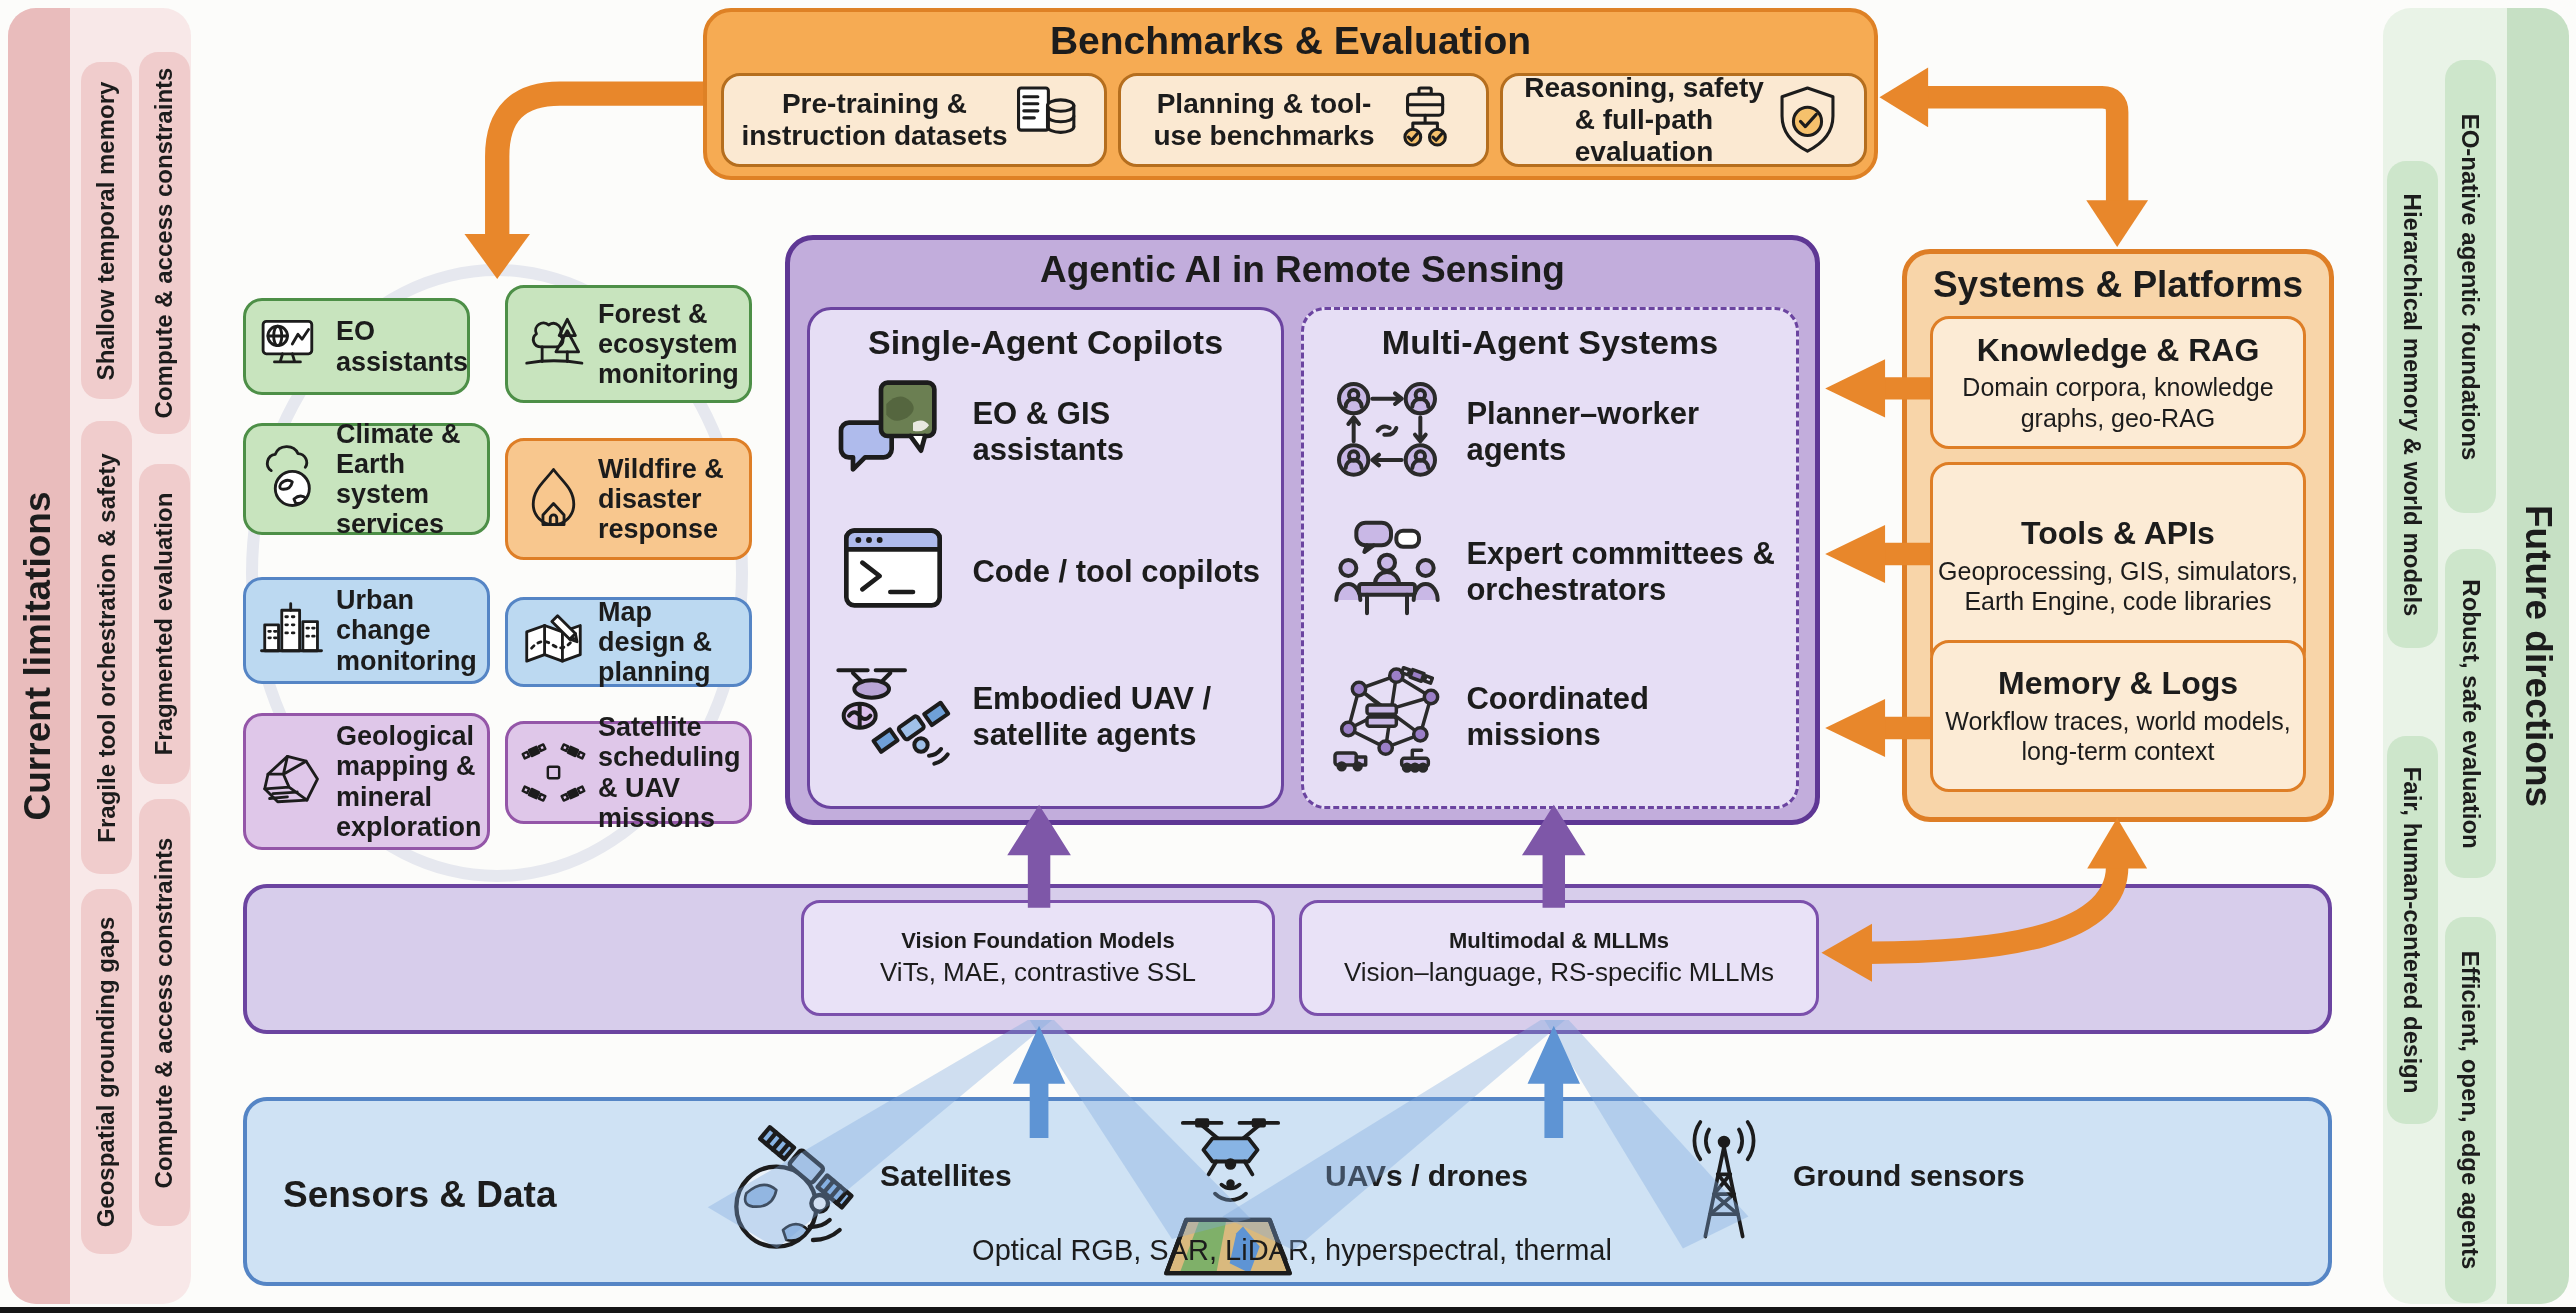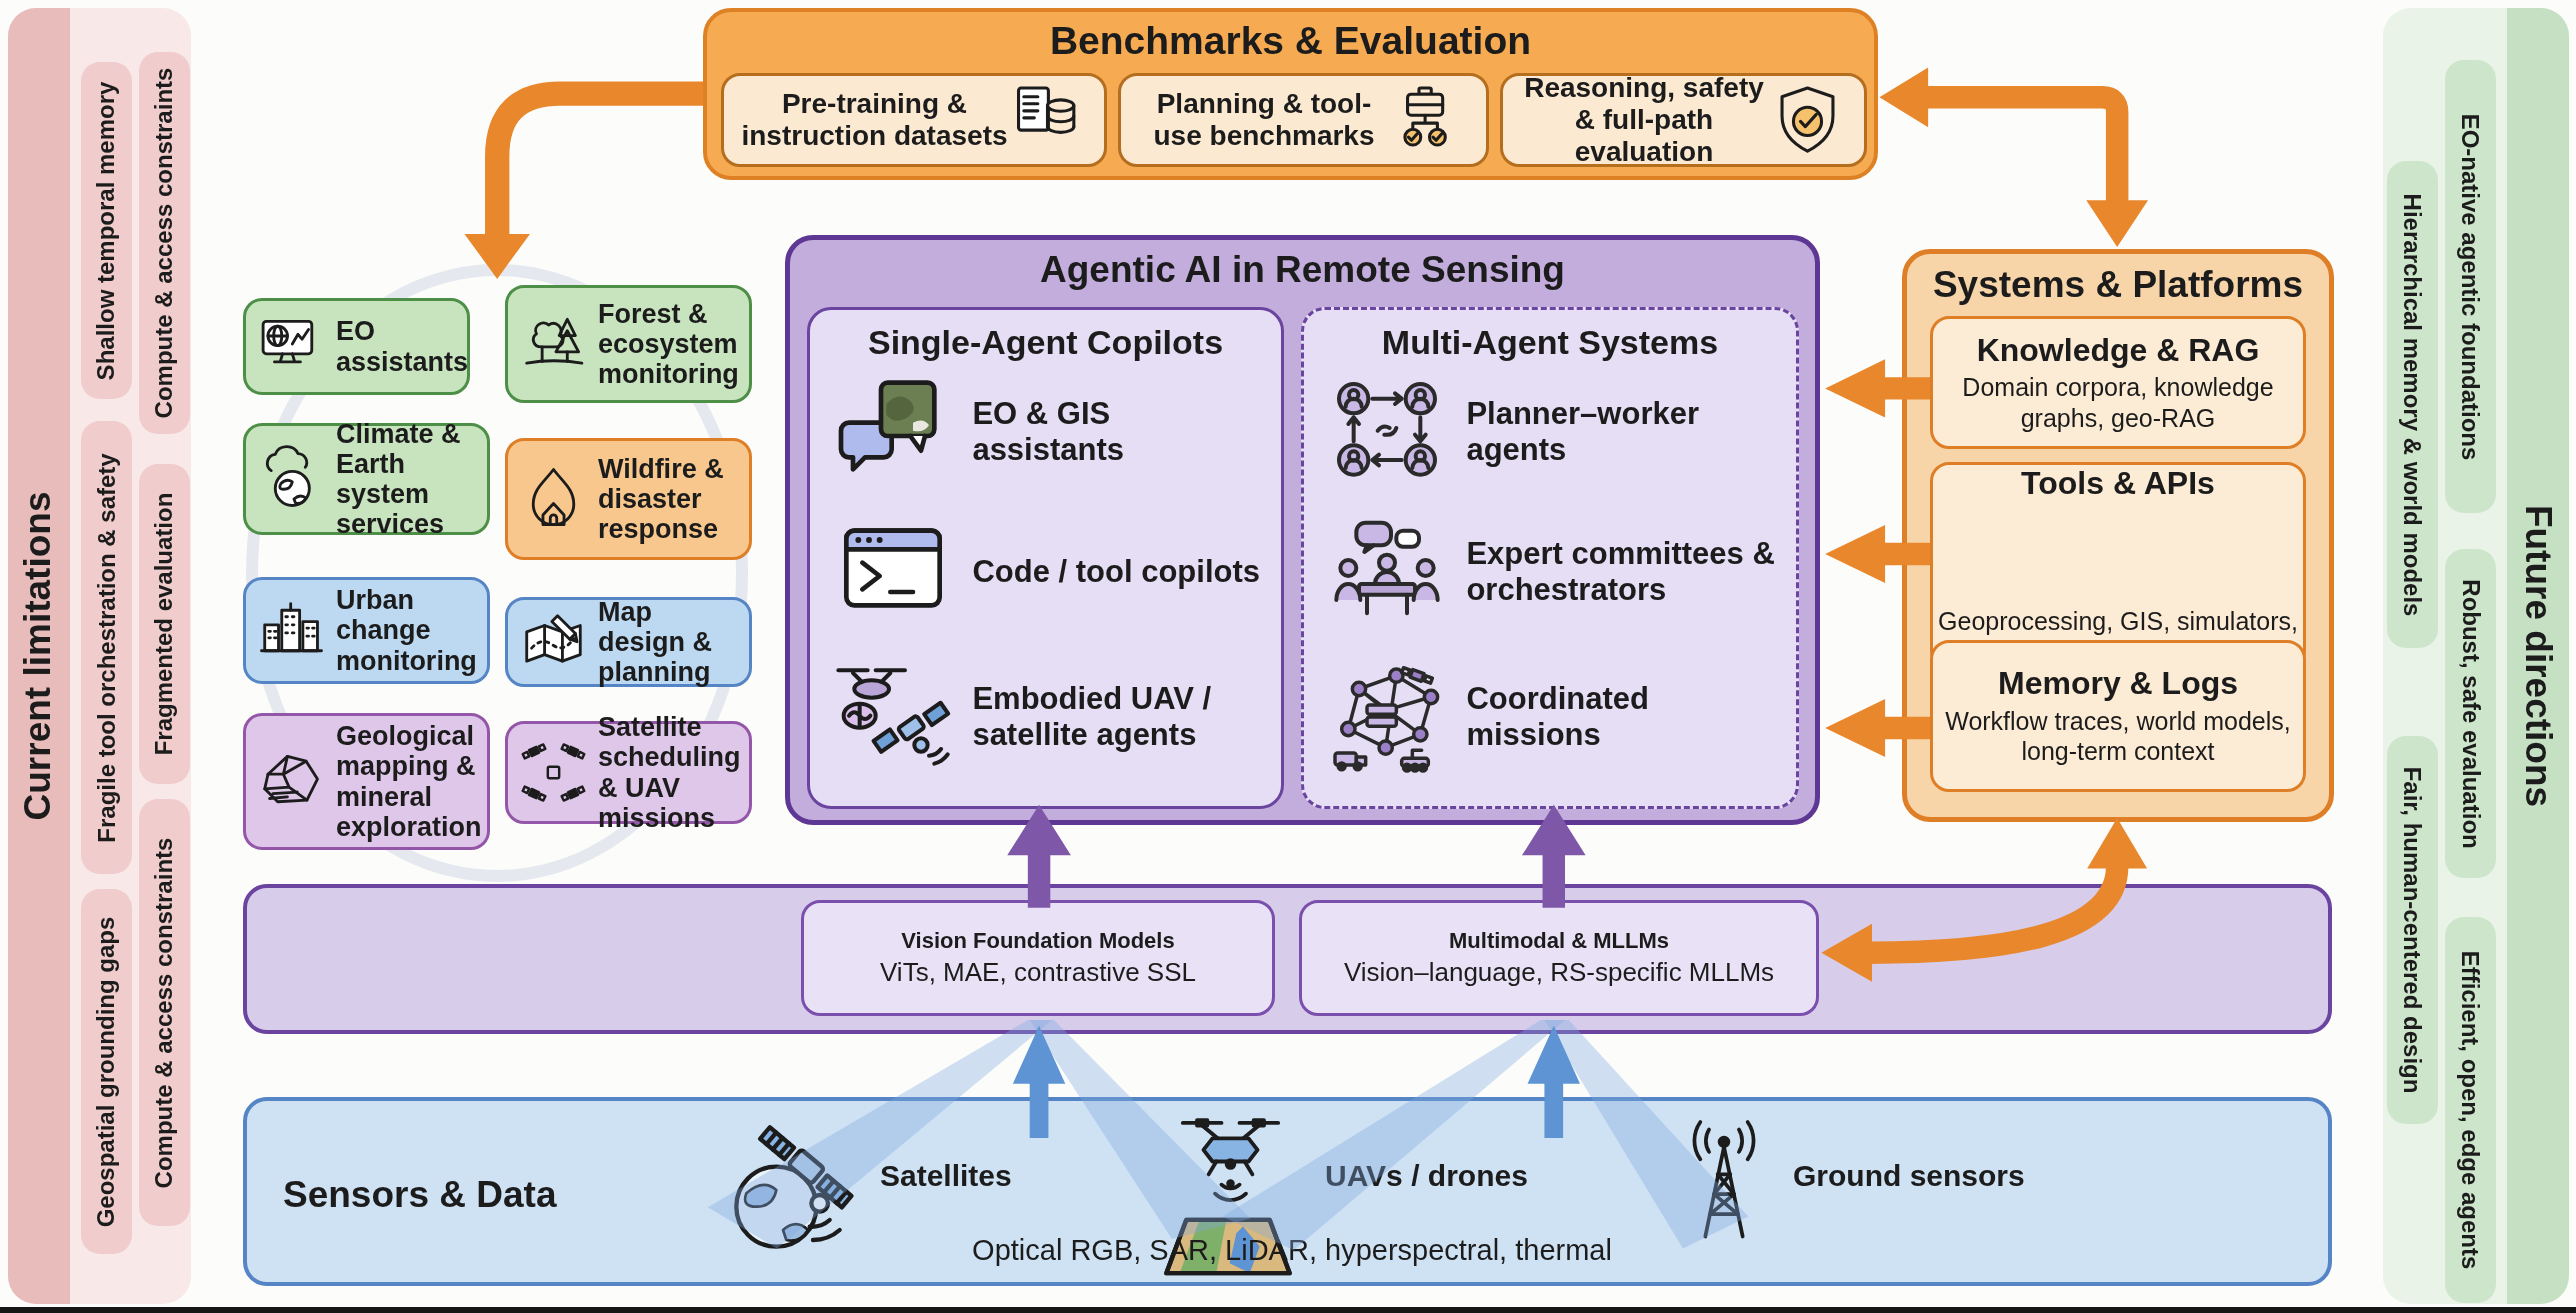--- a/index.html
+++ b/index.html
@@ -412,21 +412,21 @@
       <div class="lbl">Coordinated missions</div>
     </div>
   </div>
 
   <div class="abs systems z1"></div>
   <div class="abs sys-title z2">Systems &amp; Platforms</div>
   <div class="abs sys-card z2" style="top:316px;height:133px;">
     <div class="t">Knowledge &amp; RAG</div>
     <div class="d">Domain corpora, knowledge graphs, geo-RAG</div>
   </div>
-  <div class="abs sys-card z2" style="top:462px;height:208px;justify-content:space-between;">
+  <div class="abs sys-card z2" style="top:462px;height:208px;">
     <div class="t">Tools &amp; APIs</div>
     <div class="d">Geoprocessing, GIS, simulators, Earth Engine, code libraries</div>
   </div>
   <div class="abs sys-card z2" style="top:640px;height:152px;">
     <div class="t">Memory &amp; Logs</div>
     <div class="d">Workflow traces, world models, long-term context</div>
   </div>
 
   <div class="abs foundation z1"></div>
   <div class="abs fm-box z2" style="left:801px;top:900px;width:474px;height:116px;">

